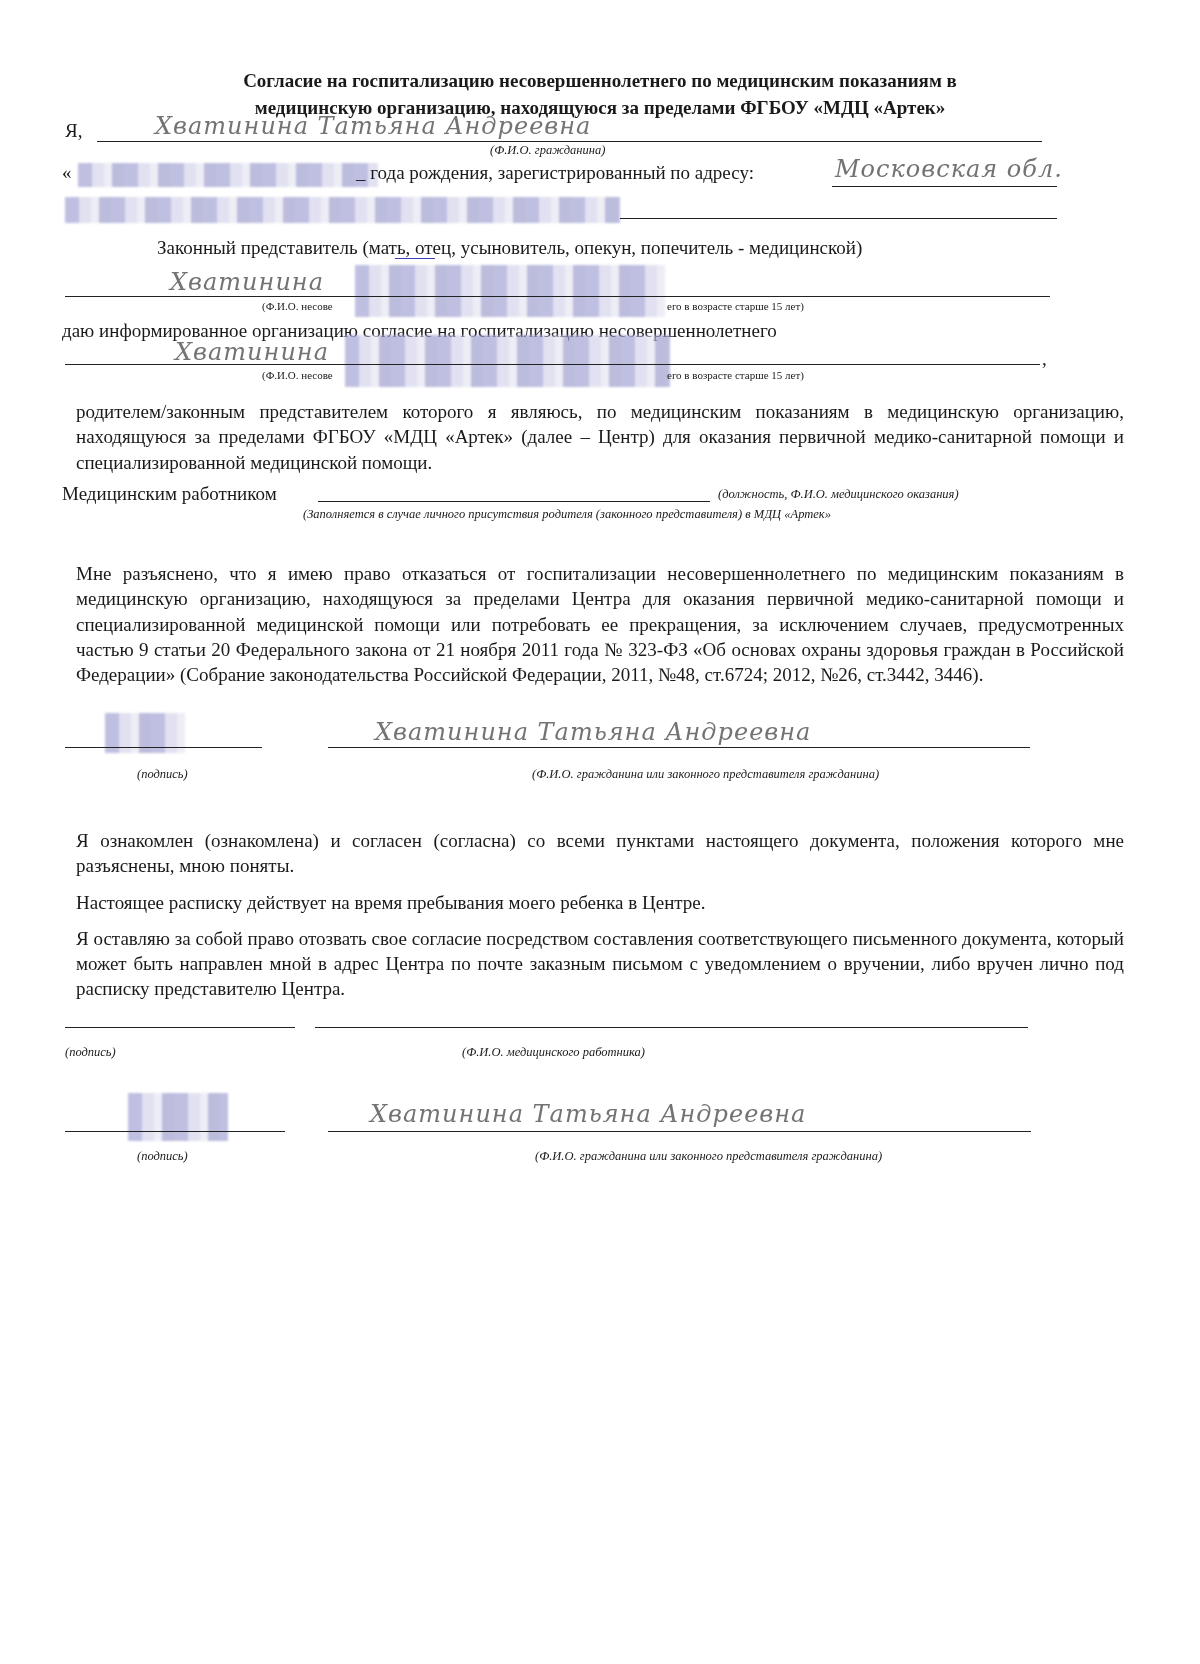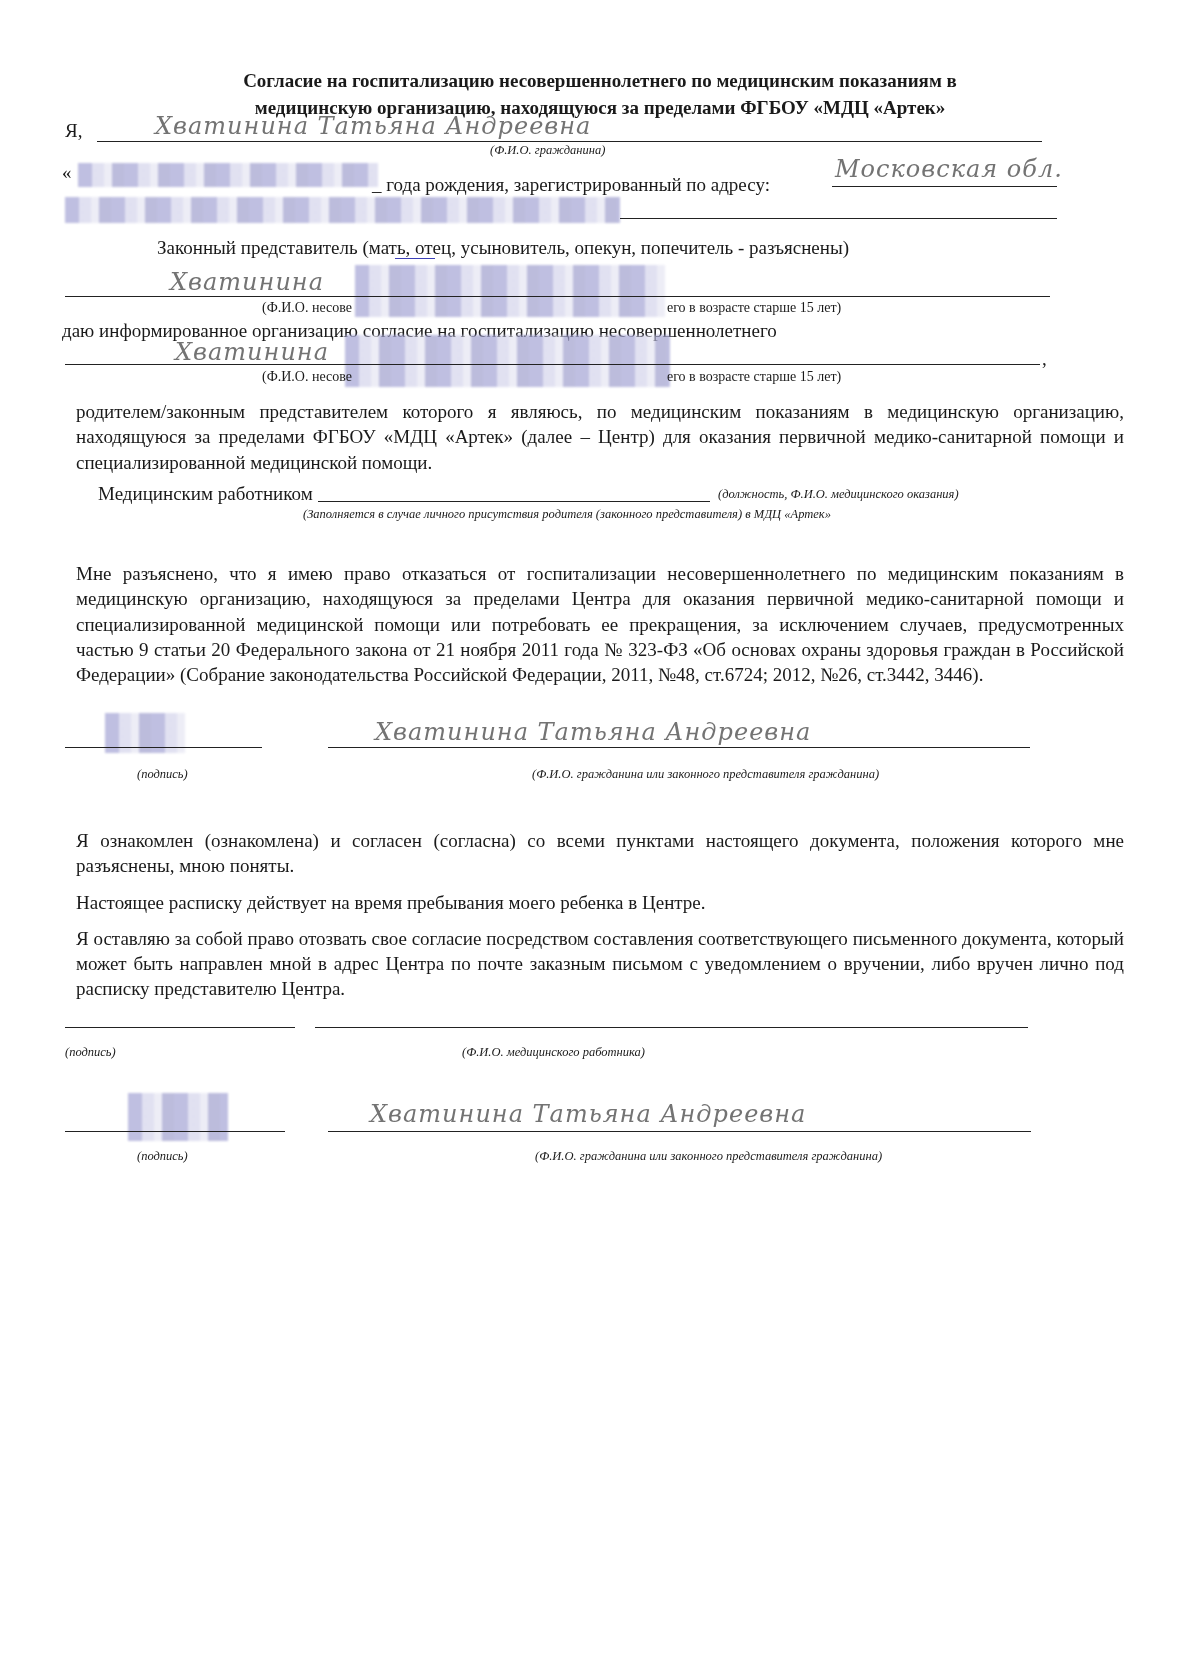--- a/index.html
+++ b/index.html
@@ -2,21 +2,21 @@
 <html><head>
 <meta charset="utf-8">
 <style>
   html, body { margin: 0; padding: 0; background: #ffffff; }
   body { width: 1200px; height: 1664px; position: relative; overflow: hidden;
          font-family: "Liberation Serif", "DejaVu Serif", serif; color: #1a1a1a; }
   .page { position: absolute; left: 0; top: 0; width: 1200px; height: 1664px; }
   .abs { position: absolute; white-space: nowrap; }
   .title { font-weight: bold; font-size: 19px; text-align: center; left: 60px; width: 1080px; line-height: 27px; }
   .t { font-size: 19px; line-height: 26px; }
-  .small { font-size: 14px; }
+  .small { font-size: 11px; }
   .ital { font-style: italic; font-size: 12.5px; }
   .line { position: absolute; height: 0; border-top: 1.4px solid #222; }
   .hand { position: absolute; font-family: "DejaVu Serif", "Liberation Serif", serif; font-style: italic;
           color: #737373; font-size: 24px; letter-spacing: 1px; white-space: nowrap; }
   .blur { position: absolute; background:
           repeating-linear-gradient(90deg, rgba(170,170,215,.75) 0 14px, rgba(200,200,230,.55) 14px 26px, rgba(225,225,240,.6) 26px 34px, rgba(160,160,205,.7) 34px 46px);
           filter: blur(1.2px); }
   .para { position: absolute; left: 65px; width: 1070px; font-size: 19px; line-height: 25.3px; text-align: justify; }
   .para p { margin: 11px; }
 </style>
@@ -28,28 +28,28 @@
   <div class="abs title" style="top:94px;">медицинскую организацию, находящуюся за пределами ФГБОУ «МДЦ «Артек»</div>
   <div class="abs title" style="top:67px;">Согласие на госпитализацию несовершеннолетнего по медицинским показаниям в</div>
 
   <div class="abs t" style="left:65px; top:118px;">Я,</div>
   <div class="line" style="left:97px; top:141px; width:945px;"></div>
   <div class="hand" style="left:155px; top:112px;">Хватинина Татьяна Андреевна</div>
   <div class="abs ital" style="left:490px; top:143px;">(Ф.И.О. гражданина)</div>
 
   <div class="abs t" style="left:62px; top:160px;">«</div>
   <div class="blur" style="left:78px; top:163px; width:300px; height:24px;"></div>
-  <div class="abs t" style="left:372px; top:160px;margin-top:12px;">_ года рождения, зарегистрированный по адресу:</div>
+  <div class="abs t" style="left:356px; top:160px;">_ года рождения, зарегистрированный по адресу:</div>
   <div class="hand" style="left:835px; top:155px;">Московская обл.</div>
   <div class="line" style="left:832px; top:186px; width:225px;"></div>
 
   <div class="blur" style="left:65px; top:197px; width:555px; height:26px;"></div>
   <div class="line" style="left:620px; top:218px; width:437px;"></div>
 
-  <div class="abs t" style="left:157px; top:235px;">Законный представитель (мать, отец, усыновитель, опекун, попечитель - разъяснены)</div>
+  <div class="abs t" style="left:157px; top:235px;">Законный представитель (мать, отец, усыновитель, опекун, попечитель - медицинской)</div>
   <div class="abs" style="left:395px; top:258px; width:40px; height:0; border-top:1.5px solid #3b3fb8;"></div>
 
   <div class="hand" style="left:170px; top:268px;">Хватинина</div>
   <div class="blur" style="left:355px; top:265px; width:310px; height:52px;"></div>
   <div class="line" style="left:65px; top:296px; width:985px;"></div>
   <div class="abs small" style="left:262px; top:300px;">(Ф.И.О. несове</div>
   <div class="abs small" style="left:667px; top:300px;">его в возрасте старше 15 лет)</div>
 
   <div class="abs t" style="left:62px; top:318px;">даю информированное организацию согласие на госпитализацию несовершеннолетнего</div>
 
@@ -57,21 +57,21 @@
   <div class="blur" style="left:345px; top:335px; width:325px; height:52px;"></div>
   <div class="line" style="left:65px; top:364px; width:975px;"></div>
   <div class="abs t" style="left:1042px; top:346px;">,</div>
   <div class="abs small" style="left:262px; top:369px;">(Ф.И.О. несове</div>
   <div class="abs small" style="left:667px; top:369px;">его в возрасте старше 15 лет)</div>
 
   <div class="para" style="top:388px;">
     <p>родителем/законным представителем которого я являюсь, по медицинским показаниям в медицинскую организацию, находящуюся за пределами ФГБОУ «МДЦ «Артек» (далее – Центр) для оказания первичной медико-санитарной помощи и специализированной медицинской помощи.</p>
   </div>
 
-  <div class="abs t" style="left:62px; top:481px;margin-left:36px;">Медицинским работником</div>
+  <div class="abs t" style="left:62px; top:481px;">Медицинским работником</div>
   <div class="line" style="left:318px; top:501px; width:392px;"></div>
   <div class="abs ital" style="left:718px; top:487px;">(должность, Ф.И.О. медицинского оказания)</div>
   <div class="abs ital" style="left:303px; top:507px;">(Заполняется в случае личного присутствия родителя (законного представителя) в МДЦ «Артек»</div>
 
   <div class="para" style="top:550px;">
     <p>Мне разъяснено, что я имею право отказаться от госпитализации несовершеннолетнего по медицинским показаниям в медицинскую организацию, находящуюся за пределами Центра для оказания первичной медико-санитарной помощи и специализированной медицинской помощи или потребовать ее прекращения, за исключением случаев, предусмотренных частью 9 статьи 20 Федерального закона от 21 ноября 2011 года № 323-ФЗ «Об основах охраны здоровья граждан в Российской Федерации» (Собрание законодательства Российской Федерации, 2011, №48, ст.6724; 2012, №26, ст.3442, 3446).</p>
   </div>
 
   <div class="blur" style="left:105px; top:713px; width:80px; height:40px;"></div>
   <div class="line" style="left:65px; top:747px; width:197px;"></div>

